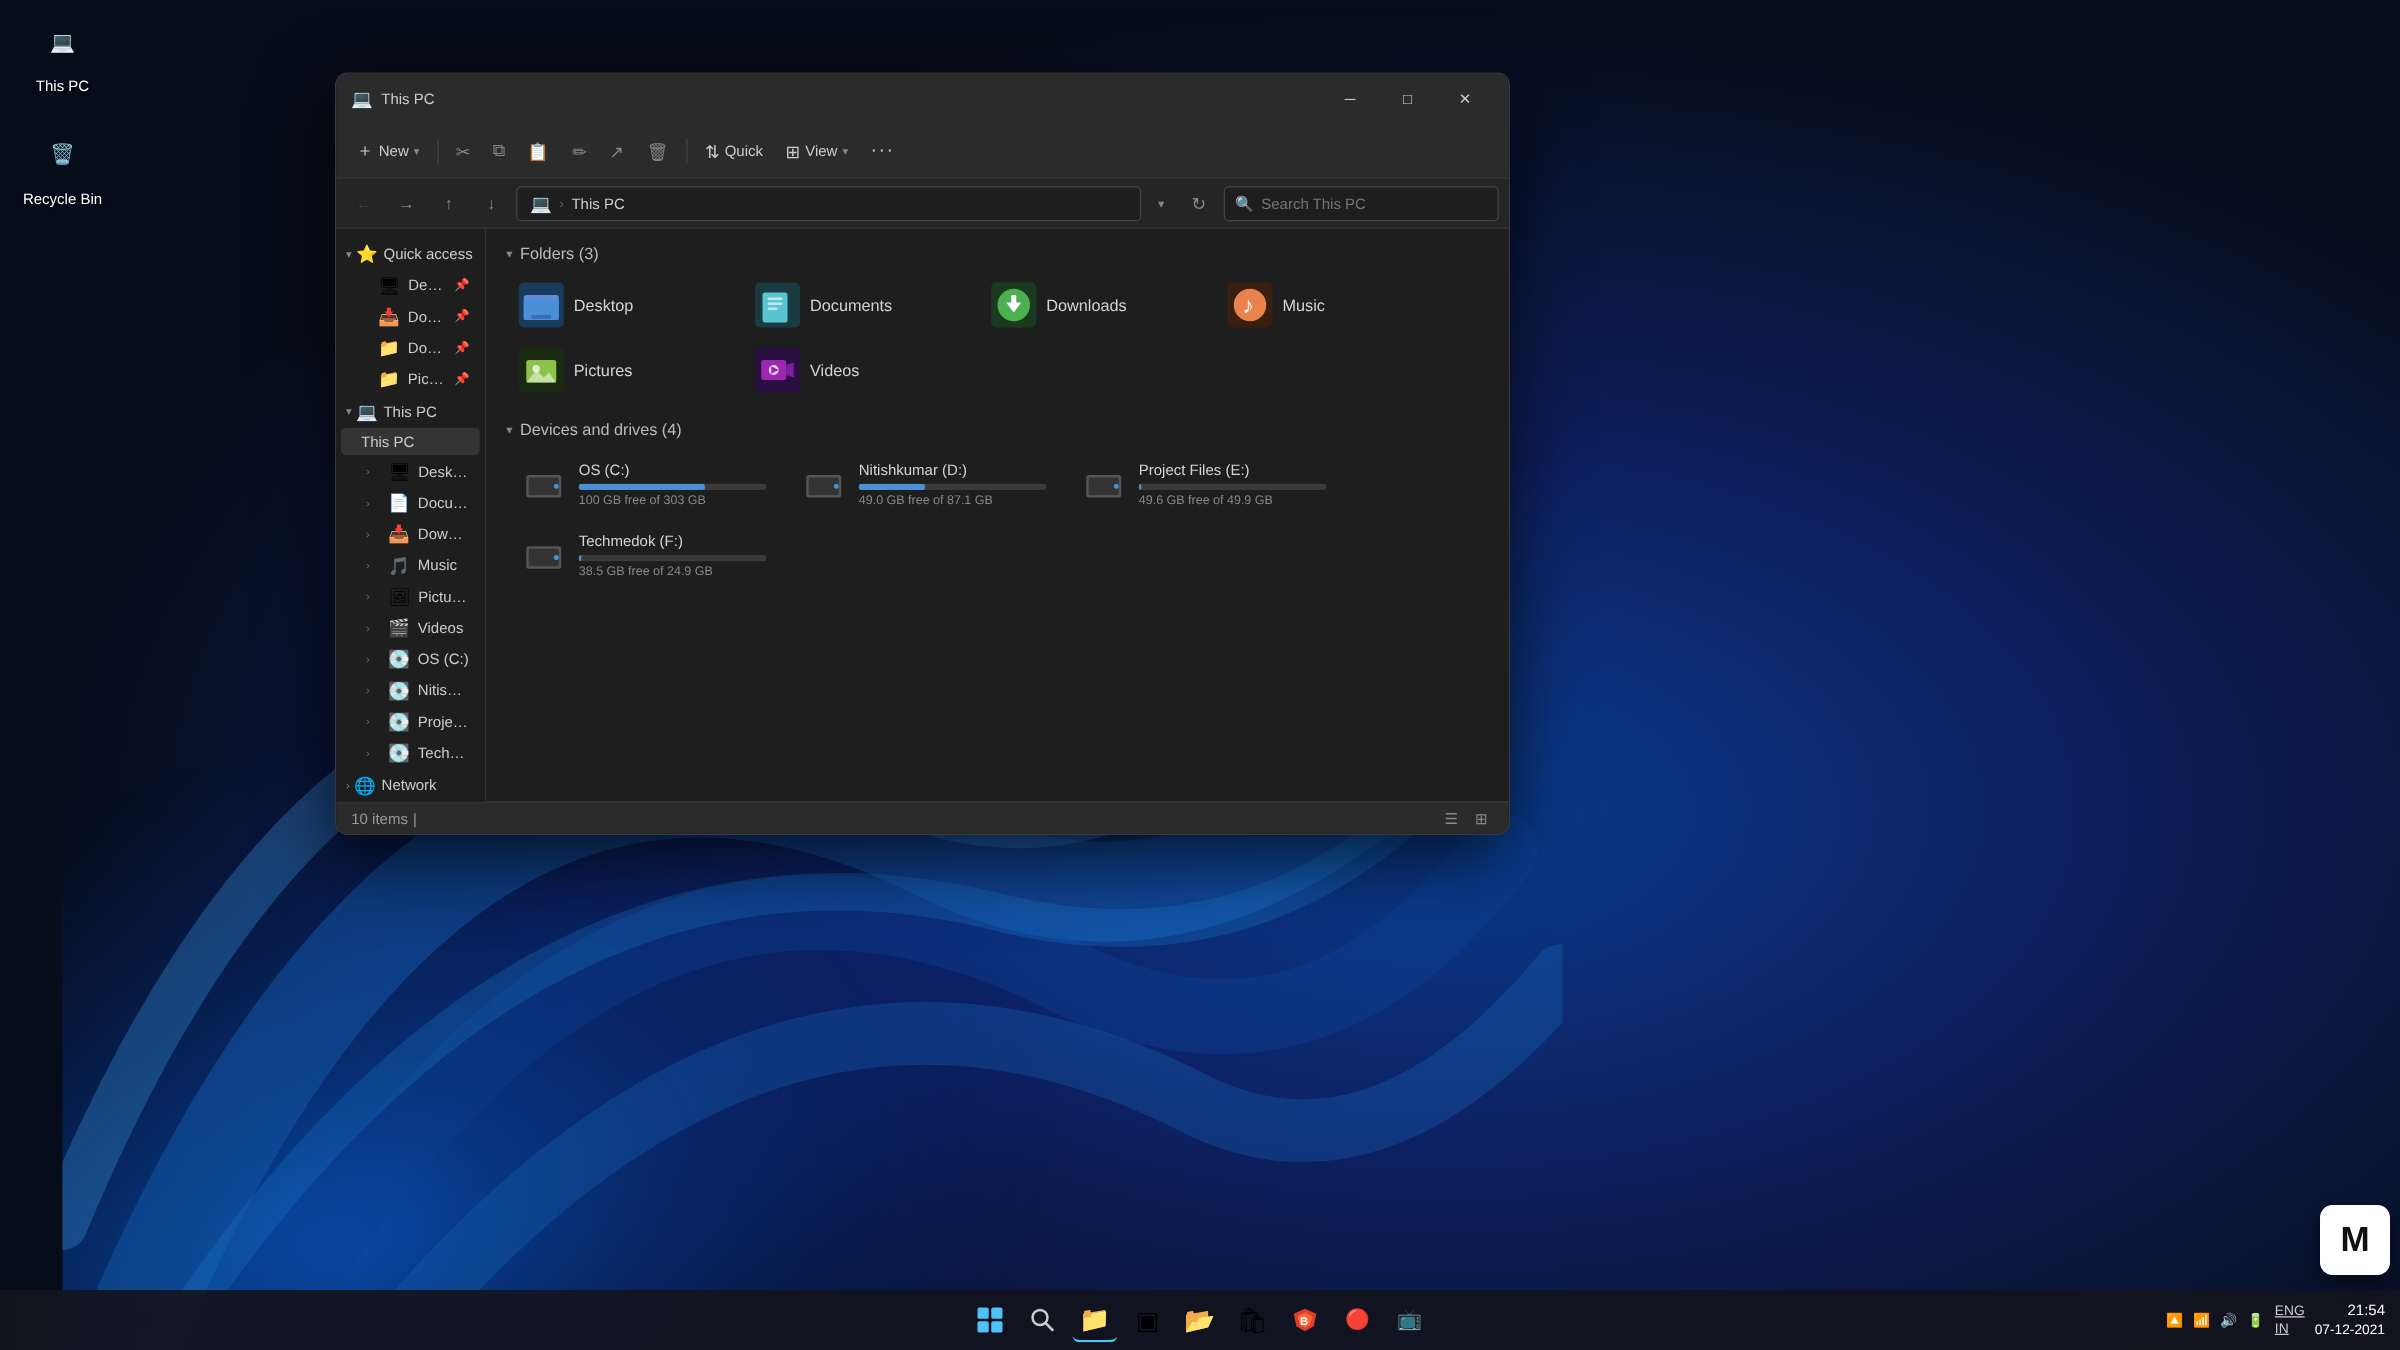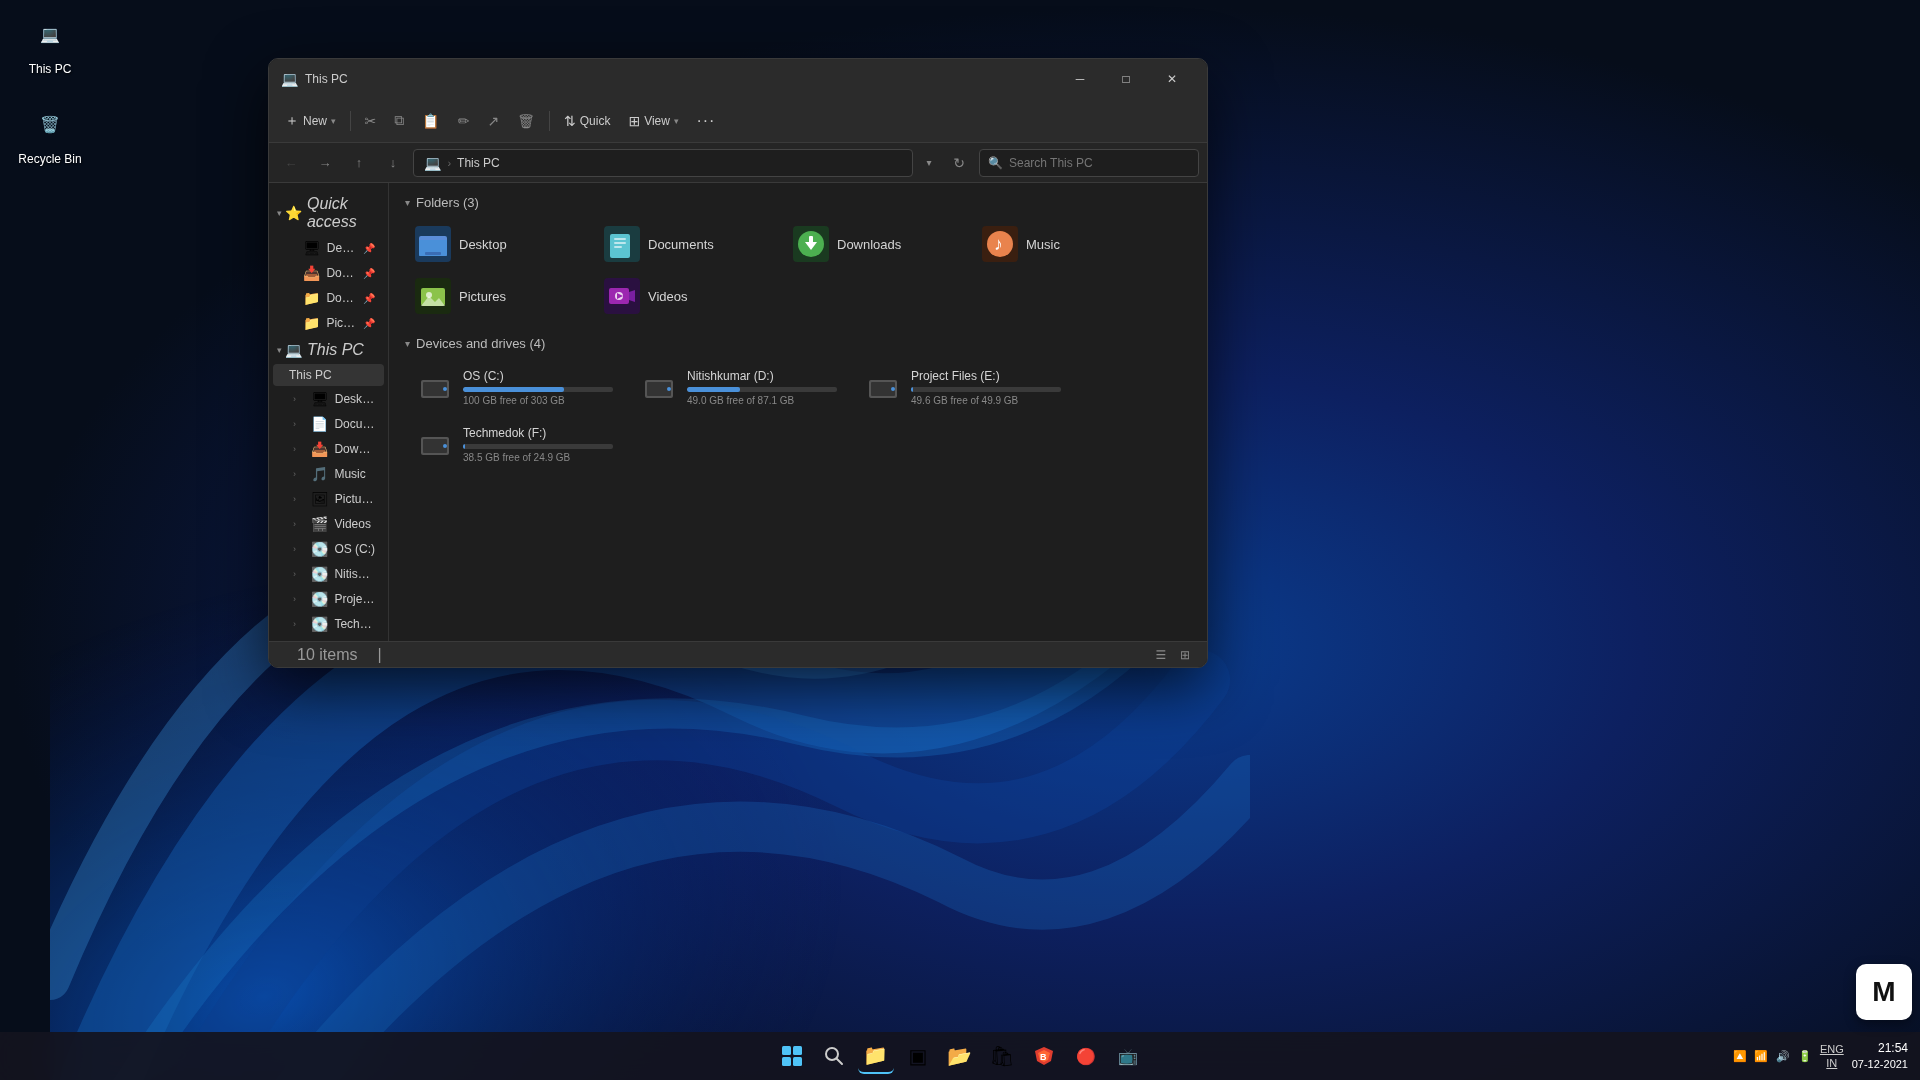--- a/index.html
+++ b/index.html
@@ -103,21 +103,21 @@
     .taskbar-sys {
       display: flex;
       align-items: center;
       gap: 4px;
       color: #fff;
       font-size: 11px;
     }
     .lang-badge {
       color: #fff;
       font-size: 11px;
-      text-align: center;
+      text-align: left;
       line-height: 1.3;
       text-decoration: underline;
     }
 
     
     .explorer-window {
       position: absolute;
       top: 58px;
       left: 268px;
       width: 940px;
@@ -324,21 +324,21 @@
 
     .sidebar-header {
       display: flex;
       align-items: center;
       padding: 4px 8px 4px 8px;
       cursor: pointer;
       gap: 4px;
     }
     .sidebar-header .arrow { color: #888; font-size: 9px; }
     .sidebar-header .header-icon { font-size: 14px; }
-    .sidebar-header .header-label { color: #ccc; font-size: 16px; font-weight: 500; font-style: italic; }
+    .sidebar-header .header-label { color: #ccc; font-size: 12px; font-weight: 500; }
 
     
     .main-content {
       flex: 1;
       overflow-y: auto;
       padding: 12px 16px;
       background: #1e1e1e;
     }
     .main-content::-webkit-scrollbar { width: 6px; }
     .main-content::-webkit-scrollbar-track { background: transparent; }
@@ -443,21 +443,21 @@
     .status-bar {
       height: 26px;
       background: #2b2b2b;
       border-top: 1px solid #3a3a3a;
       display: flex;
       align-items: center;
       padding: 0 12px;
       justify-content: space-between;
       flex-shrink: 0;
     }
-    .status-text { color: #999; font-size: 16px; margin-left: 16px; }
+    .status-text { color: #999; font-size: 12px; }
     .status-view-btns { display: flex; gap: 4px; }
     .status-view-btn {
       width: 20px;
       height: 20px;
       display: flex;
       align-items: center;
       justify-content: center;
       border-radius: 2px;
       cursor: pointer;
       color: #888;

